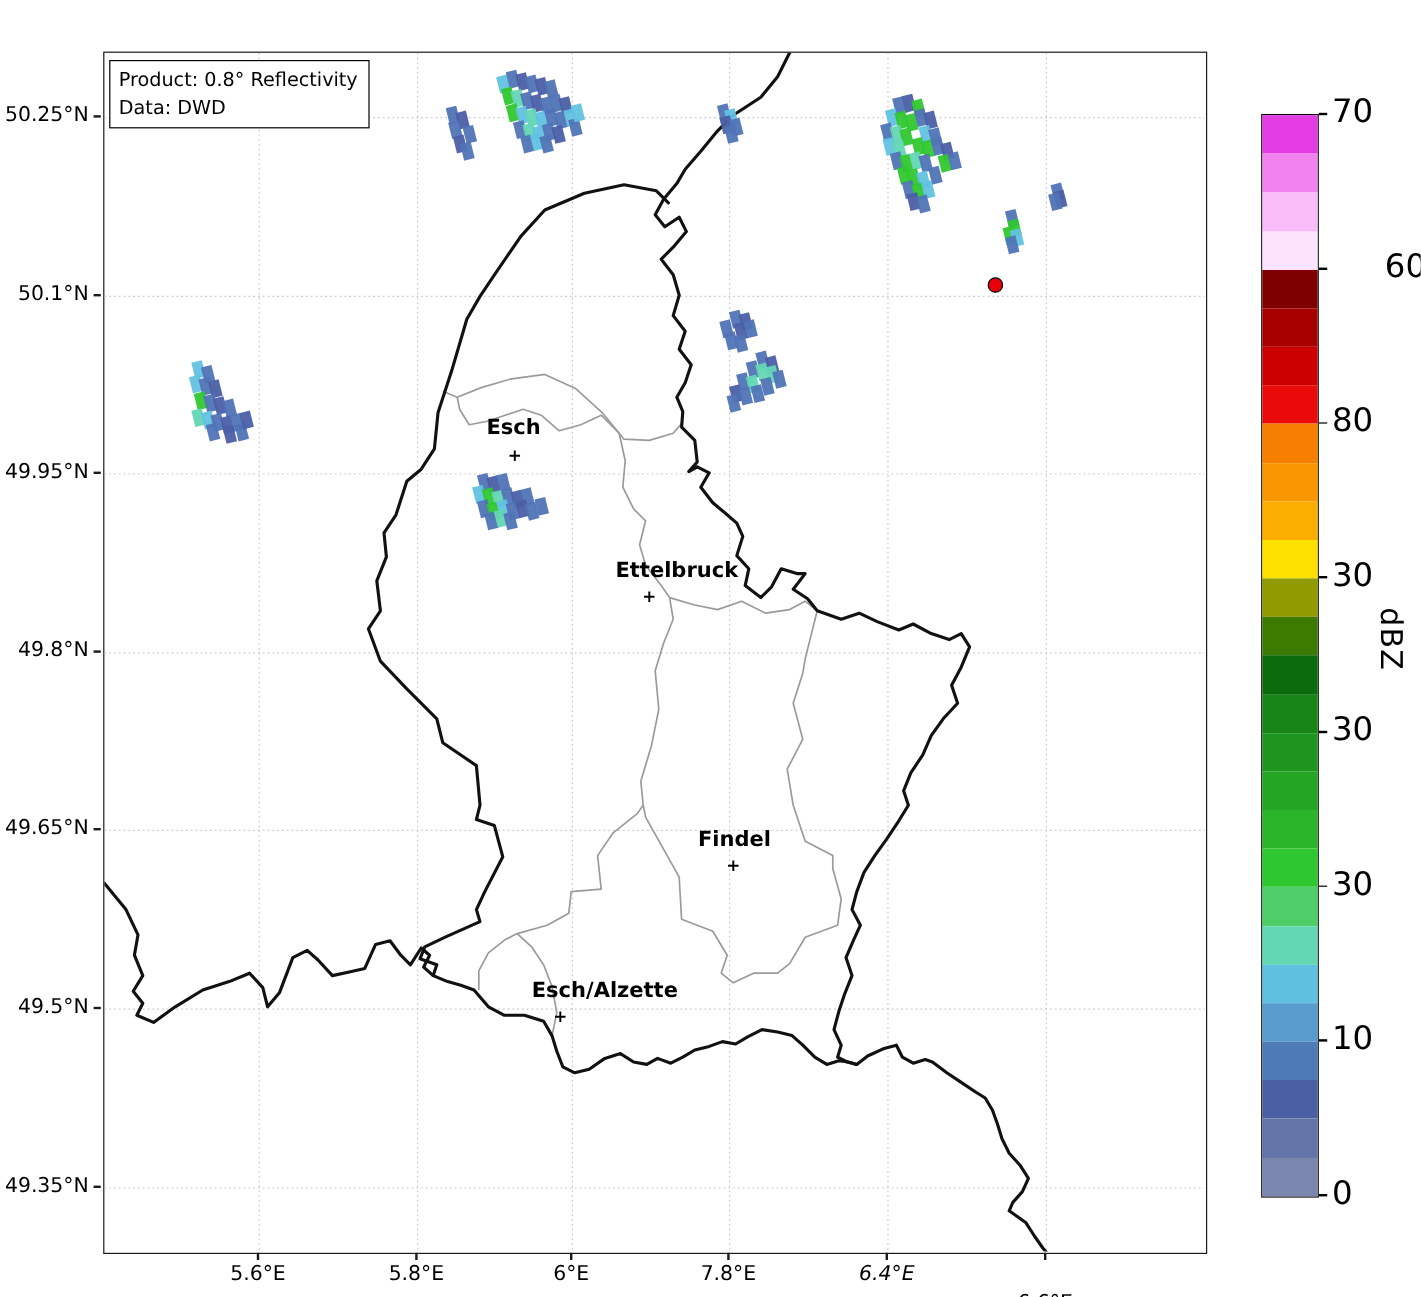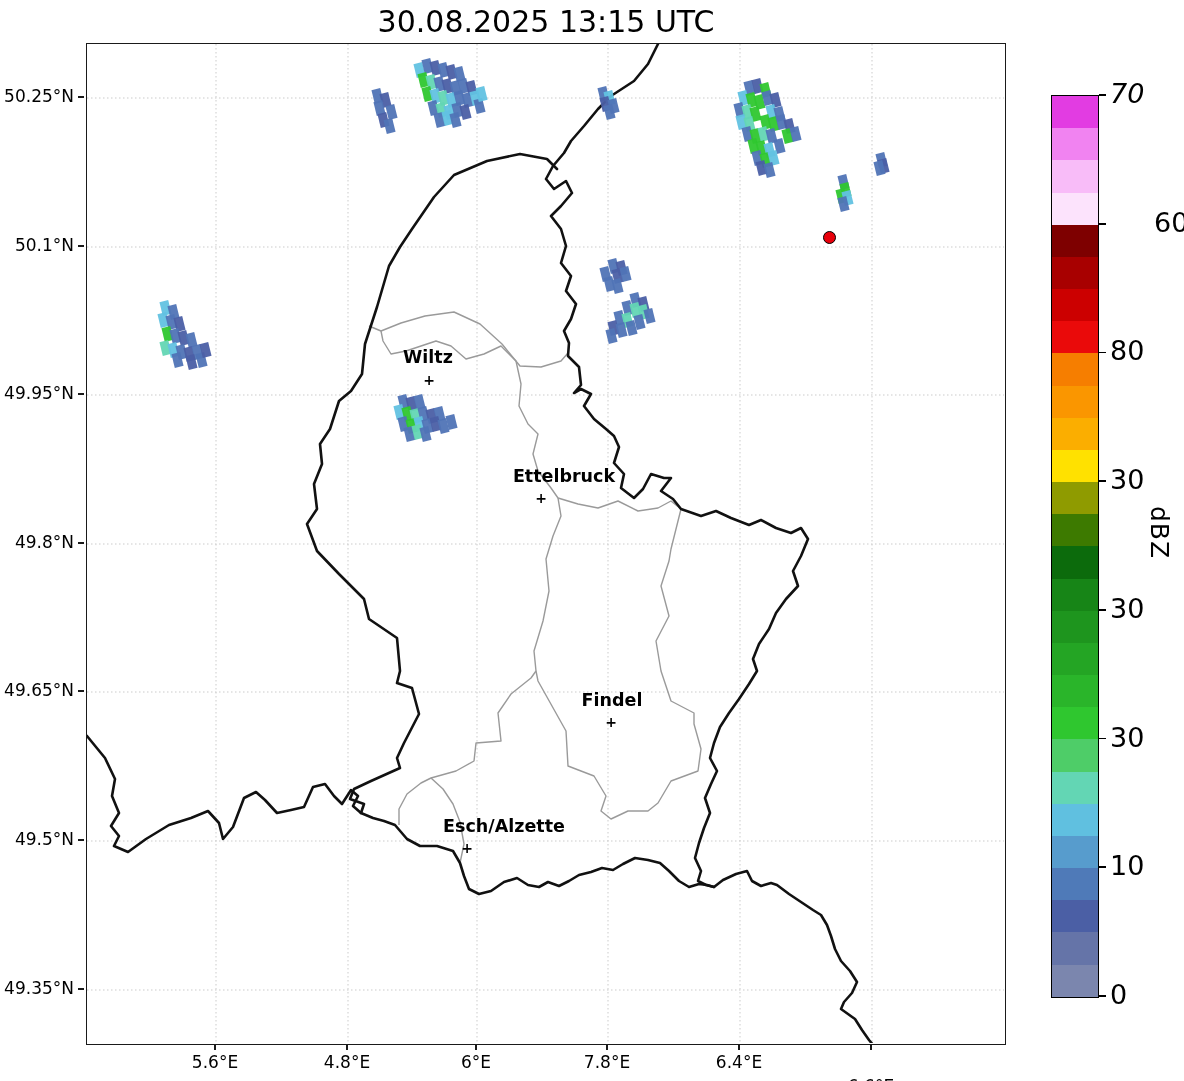--- a/index.html
+++ b/index.html
@@ -32,21 +32,20 @@
   #dbz-label{position:absolute;left:1145px;top:506px;font-size:25px;
              writing-mode:vertical-rl;letter-spacing:1px;}
   #radar-dot{position:absolute;width:13px;height:13px;border-radius:50%;
              border:1.4px solid #000;box-sizing:border-box;z-index:25;}
 </style>
 </head>
 <body>
 
 <div id="root">
 
-  <div id="title">30.08.2025 13:15 UTC</div>
 
   <div id="map">
     <svg id="map-svg" width="917" height="999" viewBox="0 0 917 999">
       <g id="gridlines">
           <line x1="129" x2="129" y1="0" y2="999" class="gridline"></line>
           <line x1="261" x2="261" y1="0" y2="999" class="gridline"></line>
           <line x1="390" x2="390" y1="0" y2="999" class="gridline"></line>
           <line x1="521" x2="521" y1="0" y2="999" class="gridline"></line>
           <line x1="653" x2="653" y1="0" y2="999" class="gridline"></line>
           <line x1="785" x2="785" y1="0" y2="999" class="gridline"></line>
@@ -214,44 +213,48 @@
         <div class="echo-cell" style="left: 344px; top: 373px; width: 9px; height: 14px; background: rgb(75, 95, 165); transform: rotate(-14deg);"></div>
         <div class="echo-cell" style="left: 352px; top: 375px; width: 9px; height: 14px; background: rgb(80, 116, 182); transform: rotate(-14deg);"></div>
         <div class="echo-cell" style="left: 360px; top: 371px; width: 9px; height: 14px; background: rgb(80, 116, 182); transform: rotate(-14deg);"></div>
         <div class="echo-cell" style="left: 318px; top: 383px; width: 9px; height: 14px; background: rgb(80, 116, 182); transform: rotate(-14deg);"></div>
         <div class="echo-cell" style="left: 326px; top: 381px; width: 9px; height: 14px; background: rgb(99, 214, 180); transform: rotate(-14deg);"></div>
         <div class="echo-cell" style="left: 334px; top: 383px; width: 9px; height: 14px; background: rgb(80, 116, 182); transform: rotate(-14deg);"></div>
       </div>
 
     <div id="radar-dot" style="left: 735.5px; top: 186.5px; background: rgb(232, 0, 11);"></div>
 
+    <div id="infobox">
+      <div>Product: 0.8° Reflectivity</div>
+      <div>Data: DWD</div>
+    </div>
 
     <div id="city-layer">
-        <div class="city-label" style="left: 341px; top: 323px;">Wiltz</div>
+        <div class="city-label" style="left: 341px; top: 323px;">Esch</div>
         <div class="city-marker" style="left: 342px; top: 336px;">+</div>
         <div class="city-label" style="left: 477px; top: 442px;">Ettelbruck</div>
         <div class="city-marker" style="left: 454px; top: 454px;">+</div>
         <div class="city-label" style="left: 525px; top: 666px;">Findel</div>
         <div class="city-marker" style="left: 524px; top: 678px;">+</div>
         <div class="city-label" style="left: 417px; top: 792px;">Esch/Alzette</div>
         <div class="city-marker" style="left: 380px; top: 804px;">+</div>
       </div>
   </div>
 
   <div id="x-axis">
       <div class="xtick-mark" style="left: 214.3px; top: 1044px;"></div>
       <div class="xtick-label" style="left: 170px; top: 1052px;">5.6°E</div>
       <div class="xtick-mark" style="left: 346.3px; top: 1044px;"></div>
-      <div class="xtick-label" style="left: 302px; top: 1052px;">4.8°E</div>
+      <div class="xtick-label" style="left: 302px; top: 1052px;">5.8°E</div>
       <div class="xtick-mark" style="left: 475.3px; top: 1044px;"></div>
       <div class="xtick-label" style="left: 431px; top: 1052px;">6°E</div>
       <div class="xtick-mark" style="left: 606.3px; top: 1044px;"></div>
       <div class="xtick-label" style="left: 562px; top: 1052px;">7.8°E</div>
       <div class="xtick-mark" style="left: 738.3px; top: 1044px;"></div>
-      <div class="xtick-label" style="left: 694px; top: 1052px;">6.4°E</div>
+      <div class="xtick-label" style="left: 694px; top: 1052px; font-style: italic;">6.4°E</div>
       <div class="xtick-mark" style="left: 870.3px; top: 1044px;"></div>
       <div class="xtick-label" style="left: 826px; top: 1076px;">6.6°E</div>
     </div>
   <div id="y-axis">
       <div class="ytick-mark" style="left: 78px; top: 96.3px;"></div>
       <div class="ytick-label" style="left: -4px; top: 86px;">50.25°N</div>
       <div class="ytick-mark" style="left: 78px; top: 245.3px;"></div>
       <div class="ytick-label" style="left: -4px; top: 235px;">50.1°N</div>
       <div class="ytick-mark" style="left: 78px; top: 393.3px;"></div>
       <div class="ytick-label" style="left: -4px; top: 383px;">49.95°N</div>
@@ -304,17 +307,17 @@
       <div class="cbar-tick-label" style="left: 1110px; top: 721.571px;">30</div>
       <div class="cbar-tick-mark" style="left: 1099px; top: 609.057px; width: 7px;"></div>
       <div class="cbar-tick-label" style="left: 1110px; top: 592.857px;">30</div>
       <div class="cbar-tick-mark" style="left: 1099px; top: 480.343px; width: 7px;"></div>
       <div class="cbar-tick-label" style="left: 1110px; top: 464.143px;">30</div>
       <div class="cbar-tick-mark" style="left: 1099px; top: 351.629px; width: 7px;"></div>
       <div class="cbar-tick-label" style="left: 1110px; top: 335.429px;">80</div>
       <div class="cbar-tick-mark" style="left: 1099px; top: 222.914px; width: 7px;"></div>
       <div class="cbar-tick-label" style="left: 1110px; top: 206.714px; margin-left: 44px;">60</div>
       <div class="cbar-tick-mark" style="left: 1099px; top: 94.2px; width: 7px;"></div>
-      <div class="cbar-tick-label" style="left: 1110px; top: 78px; font-style: italic;">70</div>
+      <div class="cbar-tick-label" style="left: 1110px; top: 78px;">70</div>
     </div>
   <div id="dbz-label">dBZ</div>
 
 </div>
 
 </body></html>

